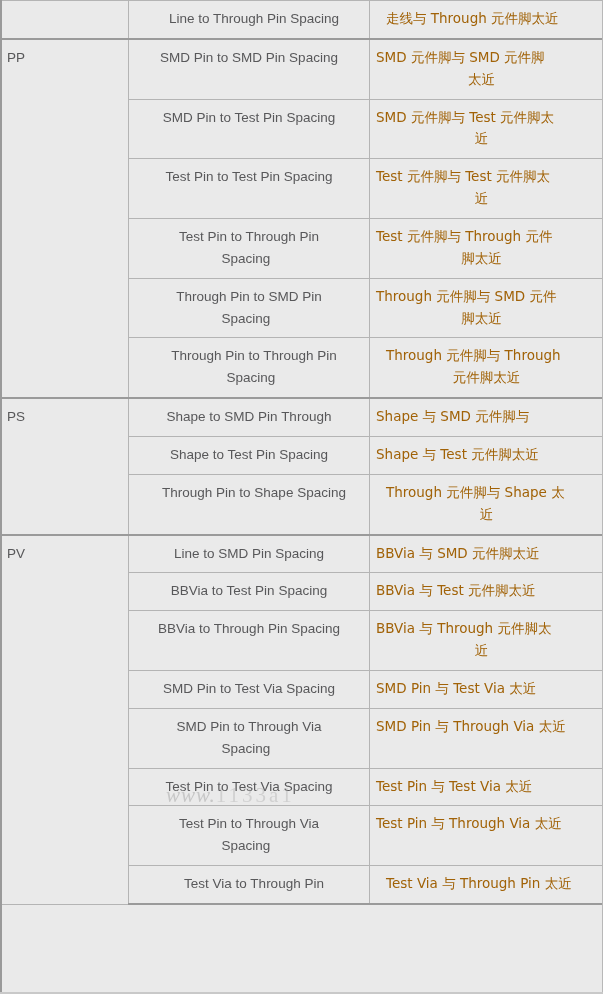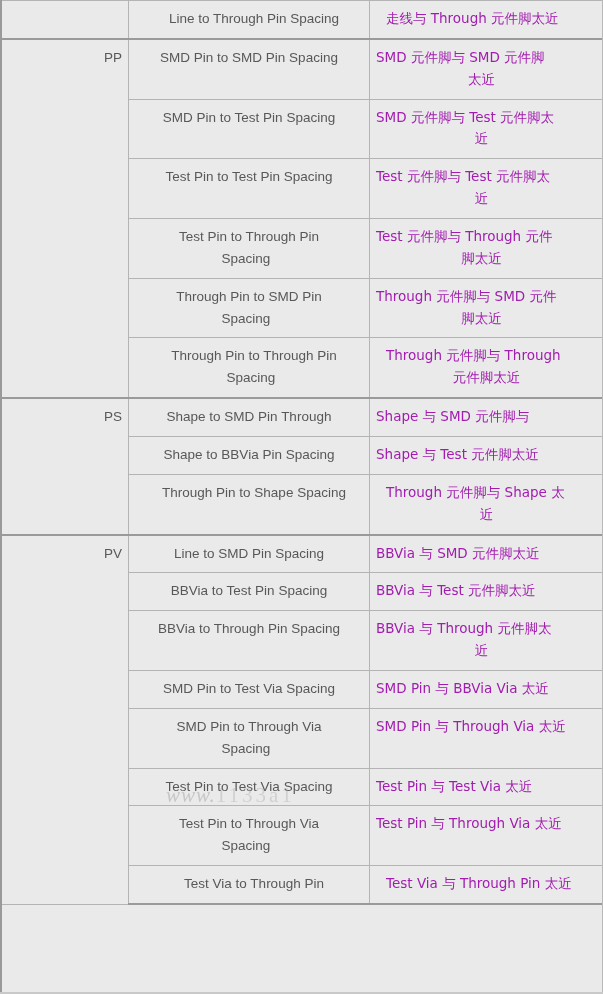--- a/index.html
+++ b/index.html
@@ -54,21 +54,21 @@
     padding: 7px 6px 8px 6px;
     box-sizing: border-box;
     overflow: hidden;
     white-space: nowrap;
   }
 
   
   td.group-cell {
     border-top: 2px solid #9a9a9a;
     border-bottom: 2px solid #9a9a9a;
-    text-align: right;
+    text-align: left;
     font-size: 13.5px;
     padding-top: 9px;
     vertical-align: top;
     width: 128px;
   }
   td.group-cell.first {
     border-top: 1px solid #b4b4b4;
   }
 
   td.en-cell {
@@ -107,21 +107,21 @@
     margin-left: -10px;
   }
 
   .cn-cell .wrapline.cont.indentcn {
     margin-left: -10px;
   }
 
   
   .cjk {
     font-family: "DejaVu Sans", "Liberation Sans", sans-serif;
-    color: #a21caf;
+    color: #a16207;
   }
 
   
   #watermark {
     position: absolute;
     left: 166px;
     top: 783px;
     width: 400px;
     height: 30px;
     font-family: "Liberation Serif", "DejaVu Serif", serif;
@@ -227,21 +227,21 @@
           <td class="group-cell" rowspan="3">PS</td>
           <td class="en-cell">
             <span class="wrapline">Shape to SMD Pin Through</span>
           </td>
           <td class="cn-cell">
             <span class="wrapline cjk">Shape 与 SMD 元件脚与</span>
           </td>
         </tr>
         <tr>
           <td class="en-cell">
-            <span class="wrapline">Shape to BBVia Pin Spacing</span>
+            <span class="wrapline">Shape to Test Pin Spacing</span>
           </td>
           <td class="cn-cell">
             <span class="wrapline cjk">Shape 与 Test 元件脚太近</span>
           </td>
         </tr>
         <tr class="group-end">
           <td class="en-cell">
             <span class="wrapline">Through Pin to Shape Spacing</span>
           </td>
           <td class="cn-cell">
@@ -273,21 +273,21 @@
           <td class="cn-cell">
             <span class="wrapline cjk">BBVia 与 Through 元件脚太</span>
             <span class="wrapline cjk cont indentcn">近</span>
           </td>
         </tr>
         <tr>
           <td class="en-cell">
             <span class="wrapline">SMD Pin to Test Via Spacing</span>
           </td>
           <td class="cn-cell">
-            <span class="wrapline cjk">SMD Pin 与 BBVia Via 太近</span>
+            <span class="wrapline cjk">SMD Pin 与 Test Via 太近</span>
           </td>
         </tr>
         <tr>
           <td class="en-cell">
             <span class="wrapline">SMD Pin to Through Via</span>
             <span class="wrapline cont">Spacing</span>
           </td>
           <td class="cn-cell">
             <span class="wrapline cjk">SMD Pin 与 Through Via 太近</span>
           </td>

